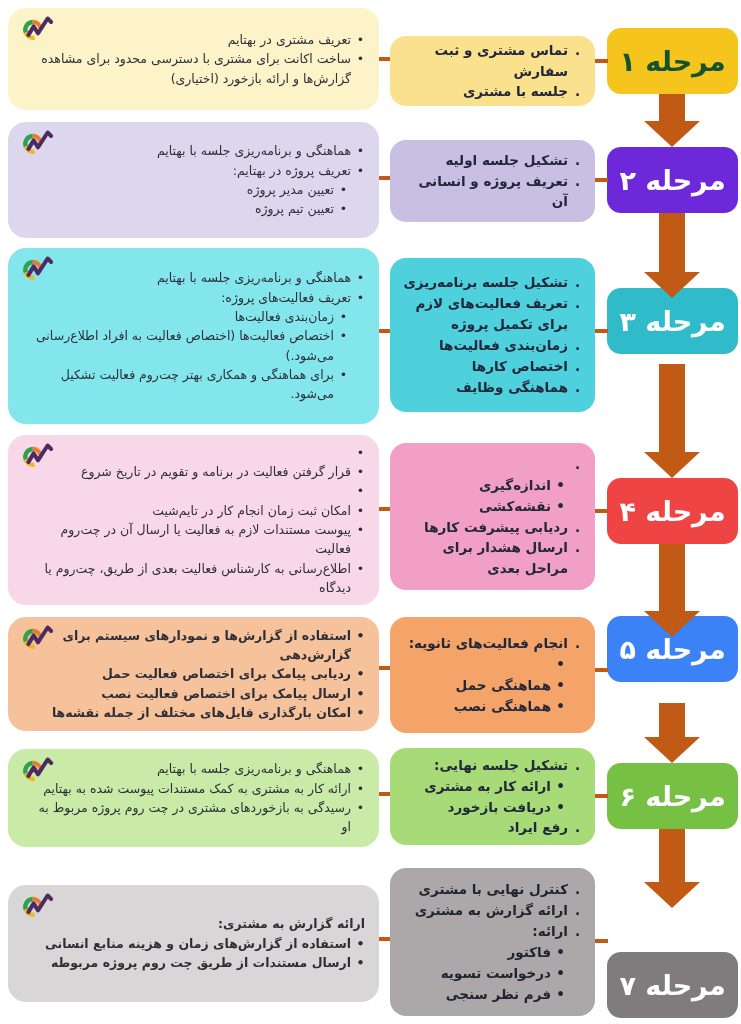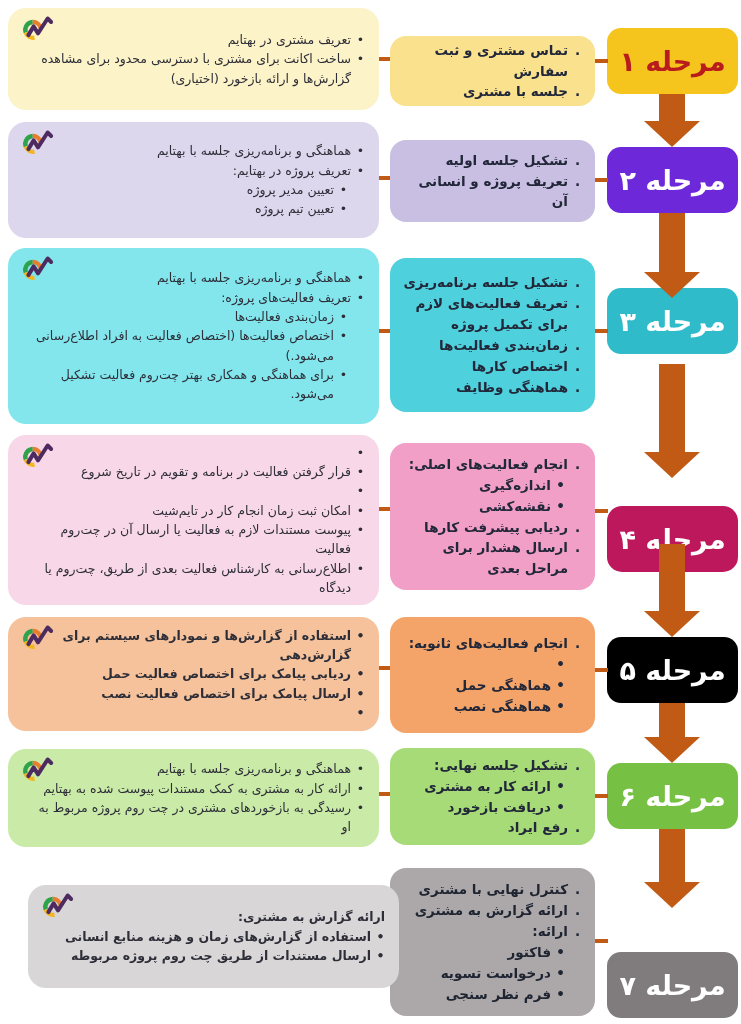--- a/index.html
+++ b/index.html
@@ -3,25 +3,25 @@
 <meta charset="utf-8">
 <style>
   * { box-sizing: border-box; margin: 0; padding: 0; }
   body { background: #ffffff; font-family: "DejaVu Sans", sans-serif; }
   .canvas { position: relative; width: 741px; height: 1024px; background: #ffffff; overflow: hidden; direction: rtl; }
 
   
   .badge { position: absolute; left: 607px; width: 131px; height: 66px; border-radius: 14px;
            display: flex; align-items: center; justify-content: center;
            font-size: 27px; font-weight: bold; color: #ffffff; letter-spacing: 1px; }
-  .b1 { top: 28px;  background: #F6C51D; color: #b91c1c; }
+  .b1 { top: 28px;  background: #F6C51D; color: #14532d; }
   .b2 { top: 147px; background: #6d28d9; }
   .b3 { top: 288px; background: #30BBCB; }
-  .b4 { top: 506px; background: #be185d; border-radius: 15px; }
-  .b5 { top: 637px; background: #000000; }
+  .b4 { top: 478px; background: #ef4444; }
+  .b5 { top: 616px; background: #3b82f6; }
   .b6 { top: 763px; background: #76C043; }
   .b7 { top: 952px; background: #807C7E; }
 
   
   .varrow { position: absolute; left: 659px; width: 26px; background: #C05A15; }
   .varrow::after { content: ""; position: absolute; left: -15px; bottom: -25px;
                    border-left: 28px solid transparent; border-right: 28px solid transparent;
                    border-top: 26px solid #C05A15; }
   .va1 { top: 94px;  height: 28px; }
   .va2 { top: 213px; height: 60px; }
@@ -59,21 +59,21 @@
   
   .detail { position: absolute; left: 8px; width: 371px; border-radius: 18px;
             padding: 8px 14px 8px 18px; display: flex; flex-direction: column; justify-content: center;
             font-size: 12.5px; line-height: 1.55; color: #2E2E38; }
   .l1 { top: 8px;   height: 102px; background: #FCF3C8; }
   .l2 { top: 122px; height: 116px; background: #DDD7ED; }
   .l3 { top: 248px; height: 176px; background: #83E6ED; }
   .l4 { top: 435px; height: 170px; background: #F8D8E8; }
   .l5 { top: 617px; height: 114px; background: #F5C29B; }
   .l6 { top: 749px; height: 98px;  background: #C9EBA7; }
-  .l7 { top: 885px; height: 103px; background: #D8D6D7; margin-left: 20px; }
+  .l7 { top: 885px; height: 117px; background: #D8D6D7; }
 
   .logo { position: absolute; top: 7px; left: 12px; width: 36px; height: 28px; }
 
   
   .line { display: flex; gap: 5px; align-items: flex-start; }
   .mk { flex: none; min-width: 9px; text-align: center; }
   .mk:empty { display: none; }
   .i1 { padding-right: 17px; }
   .detail .line { font-weight: bold; }
   .l1 .line, .l2 .line, .l3 .line, .l4 .line, .l5 .line, .l6 .line, .l7 .line { font-weight: normal; }
@@ -178,21 +178,20 @@
       </div>
       <div class="line">
         <span class="mk">.</span>
         <span class="tx">هماهنگی وظایف</span>
       </div>
     </div>
   <div class="mid m4">
 
   <div class="line">
         <span class="mk">.</span>
-        <span class="tx">انجام فعالیت‌های اصلی:</span>
       </div>
       <div class="line i1">
         <span class="mk">•</span>
         <span class="tx">اندازه‌گیری</span>
       </div>
       <div class="line i1">
         <span class="mk">•</span>
         <span class="tx">نقشه‌کشی</span>
       </div>
       <div class="line">
@@ -386,20 +385,21 @@
       <div class="line">
         <span class="mk">•</span>
         <span class="tx">ردیابی پیامک برای اختصاص فعالیت حمل</span>
       </div>
       <div class="line">
         <span class="mk">•</span>
         <span class="tx">ارسال پیامک برای اختصاص فعالیت نصب</span>
       </div>
       <div class="line">
         <span class="mk">•</span>
+        <span class="tx">امکان بارگذاری فایل‌های مختلف از جمله نقشه‌ها</span>
       </div>
     </div>
   <div class="detail l6">
     <svg class="logo" viewBox="0 0 40 32">
         <path d="M6 20 A9 9 0 0 1 14 8" fill="none" stroke="#2FA24C" stroke-width="5"></path>
         <path d="M14 8 A9 9 0 0 1 23 15" fill="none" stroke="#E67E2E" stroke-width="5"></path>
         <path d="M6 20 A9 9 0 0 0 16 26" fill="none" stroke="#F2B61F" stroke-width="5"></path>
         <path d="M9 23 L15 13 L20 21 L31 4 L35 8" fill="none" stroke="#4D2A5F" stroke-width="4.5" stroke-linecap="round" stroke-linejoin="round"></path>
       </svg>
 

